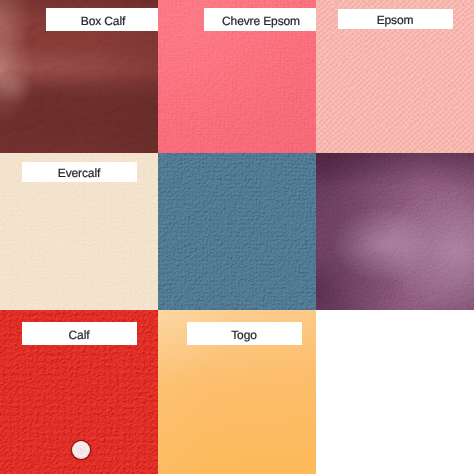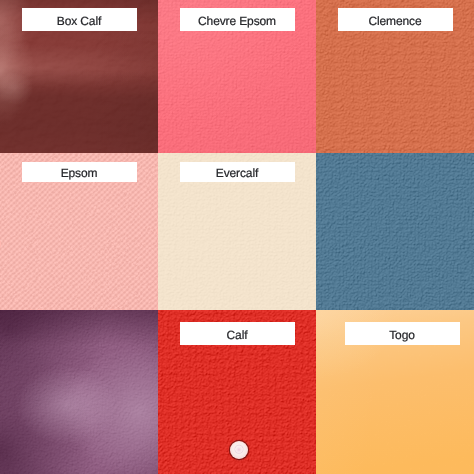--- a/index.html
+++ b/index.html
@@ -20,21 +20,21 @@
   .label{position:absolute;left:21.5px;
          background:#ffffff;
          display:flex;align-items:center;justify-content:center;
          box-sizing:border-box;z-index:5;}
   .label .txt{color:#26272b;font-family:"Liberation Sans",sans-serif;
               font-size:12px;letter-spacing:-0.12px;white-space:nowrap;line-height:1;
               position:relative;top:1px;
               -webkit-font-smoothing:antialiased;text-rendering:geometricPrecision;
               -webkit-text-stroke:0.22px #26272b;}
 
-  .r1 .label{top:8px;width:115px;height:23px;}
+  .r1 .label{top:8px;width:115px;height:23px;margin-left:24px;}
   .r2 .label{top:9px;width:115px;height:20px;}
   .r3 .label{top:12px;width:115px;height:23px;}
 
   .snap{position:absolute;border-radius:50%;z-index:6;}
 </style>
 </head>
 <body>
 
 <div id="grid">
     <div class="cell r1">
@@ -74,38 +74,20 @@
             </feDiffuseLighting>
     <feComposite in="L" in2="SourceGraphic" operator="arithmetic" k1="0" k2="0.300" k3="1" k4="-0.2565"></feComposite>
           </filter>
         </defs>
       <rect width="158" height="164" fill="#F96E7B" filter="url(#flt1)"></rect>
       </svg>
       <div class="shade" style="background:radial-gradient(92% 84% at 22% 16%, rgba(255,150,160,.16), rgba(255,255,255,0) 78%),
              linear-gradient(152deg, rgba(255,255,255,.05) 0%, rgba(255,255,255,0) 46%, rgba(190,30,55,.08) 100%)"></div>
       <div class="label">
         <span class="txt">Chevre Epsom</span>
-      </div>
-    </div>
-    <div class="cell r1">
-      <div class="base" style="background:#D6714E"></div>
-      <svg class="tex" viewBox="0 0 158 164" preserveAspectRatio="none">
-      <defs>
-          <filter id="flt2" x="0" y="0" width="100%" height="100%" color-interpolation-filters="sRGB">
-    <feTurbulence type="turbulence" baseFrequency="1.05" numOctaves="2" seed="3" result="n"></feTurbulence>
-    <feDiffuseLighting in="n" surfaceScale="1.1" diffuseConstant="1" lighting-color="#ffffff" result="L">
-      <feDistantLight azimuth="235" elevation="58"></feDistantLight>
-            </feDiffuseLighting>
-    <feComposite in="L" in2="SourceGraphic" operator="arithmetic" k1="0" k2="0.300" k3="1" k4="-0.2565"></feComposite>
-          </filter>
-        </defs>
-      <rect width="158" height="164" fill="#D6714E" filter="url(#flt2)"></rect>
-      </svg>
-      <div class="label">
-        <span class="txt">Clemence</span>
       </div>
     </div>
     <div class="cell r2">
       <div class="base" style="background:#FCB6AE"></div>
       <svg class="tex" viewBox="0 0 158 164" preserveAspectRatio="none">
       <defs>
           <pattern id="pat3a" width="4" height="4" patternUnits="userSpaceOnUse" patternTransform="rotate(-45)">
       <rect width="4" height="2" fill="#ffffff" fill-opacity="0.095"></rect>
       <rect y="2" width="4" height="2" fill="#000000" fill-opacity="0.042"></rect>
           </pattern>

